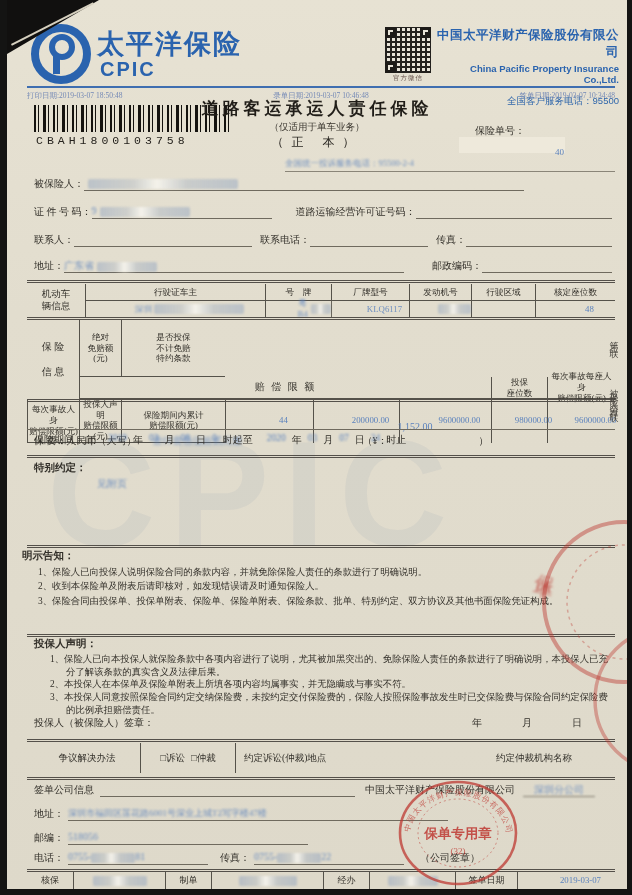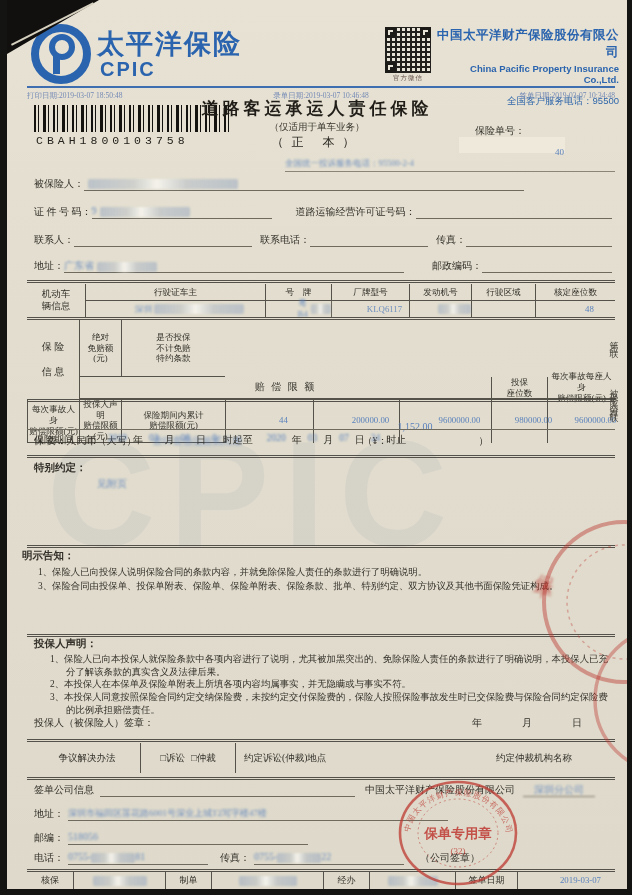--- a/index.html
+++ b/index.html
@@ -234,20 +234,21 @@
 
   <div class="abs sect-title" style="left:27px;top:461px;">特别约定：</div>
   <div class="abs ink2" style="left:90px;top:477px;font-size:10px;">见附页</div>
 
   <div class="dbl" style="top:545px;"></div>
 
   <div class="abs" style="left:15px;top:549px;width:566px;">
     <div class="sect-title">明示告知：</div>
     <div class="items">
       <div>1、保险人已向投保人说明保险合同的条款内容，并就免除保险人责任的条款进行了明确说明。</div>
+      <div>2、收到本保险单及附表后请即核对，如发现错误请及时通知保险人。</div>
       <div>3、保险合同由投保单、投保单附表、保险单、保险单附表、保险条款、批单、特别约定、双方协议及其他书面保险凭证构成。</div>
     </div>
   </div>
 
   <div class="dbl" style="top:634px;"></div>
 
   <div class="abs" style="left:27px;top:637px;width:576px;">
     <div class="sect-title">投保人声明：</div>
     <div class="items" style="line-height:1.35;">
       <div>1、保险人已向本投保人就保险条款中各项内容进行了说明，尤其被加黑突出的、免除保险人责任的条款进行了明确说明，本投保人已充分了解该条款的真实含义及法律后果。</div>

